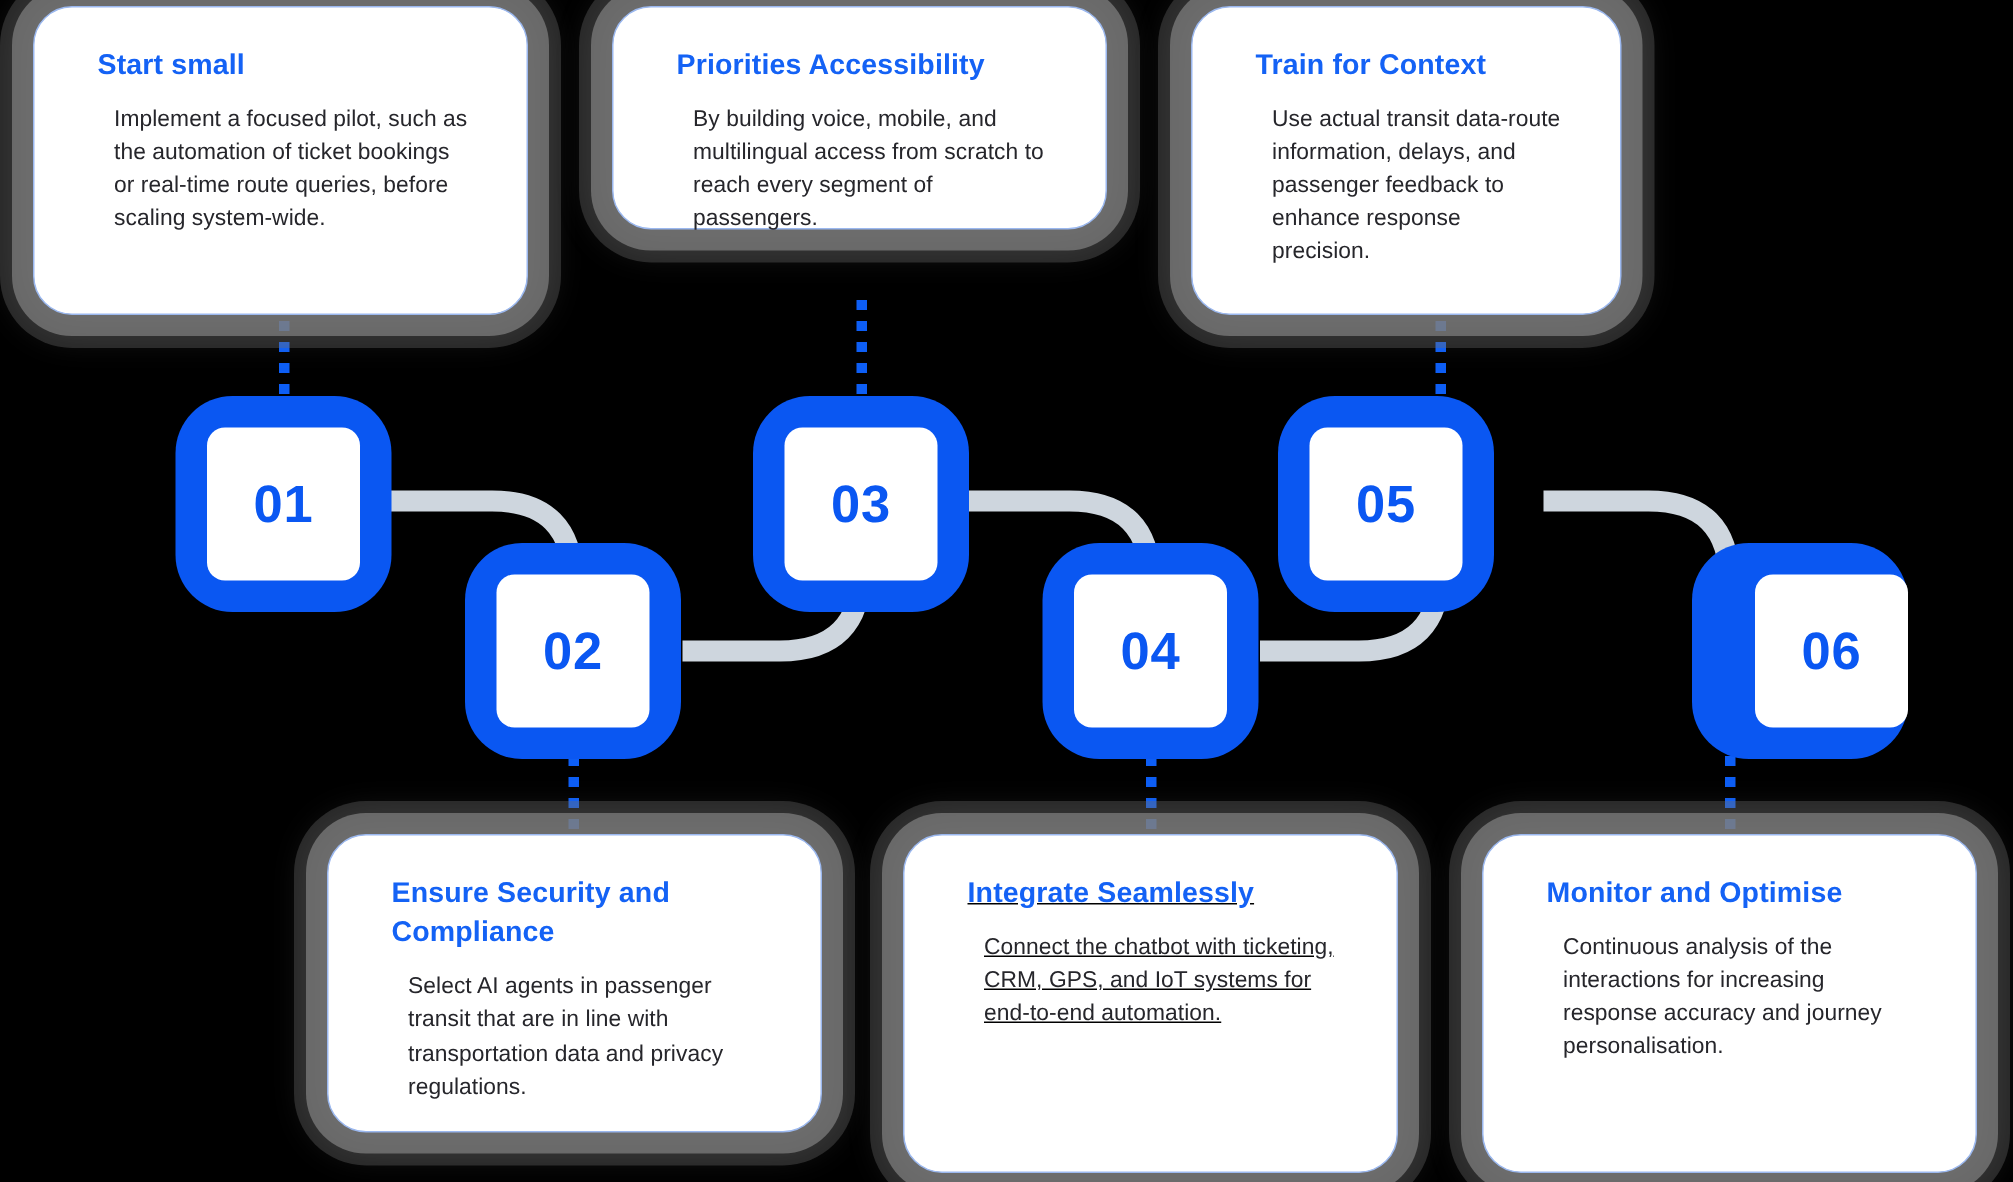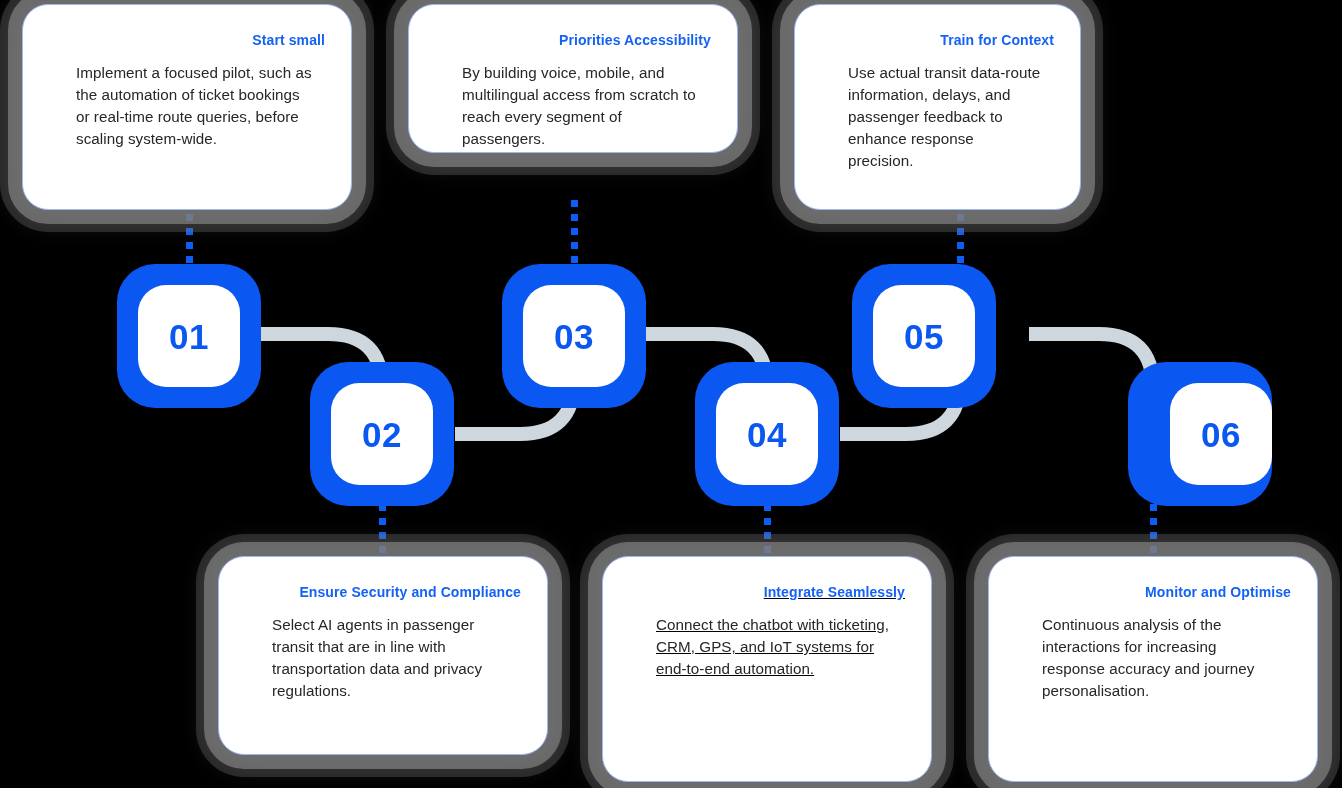--- a/index.html
+++ b/index.html
@@ -19,26 +19,25 @@
     border:1px solid #9bb8ef;
     border-radius:26px;
     box-sizing:border-box;
     padding:26px 26px 22px 42px;
     box-shadow:0 0 0 14px rgba(128,128,128,0.72),
                0 0 0 22px rgba(110,110,110,0.35),
                0 0 26px 10px rgba(150,150,150,0.30);
   }
   .card h3{
     margin:0 0 12px 0;
-    font-size:14px;
+    font-size:19px;
     line-height:1.38;
     font-weight:bold;
     color:#1462f5;
     letter-spacing:.1px;
-    text-align:right;
   }
   .card p{
     margin:11px;
     font-size:15.2px;
     line-height:1.45;
     color:#26262b;
     letter-spacing:.05px;
   }
 
   .card-tl{left:22px;  top:4px;   width:330px; height:206px;}
@@ -52,21 +51,21 @@
   .badge{
     position:absolute;
     width:144px;height:144px;
     background:#0a57f2;
     border-radius:38px;
     display:flex;align-items:center;justify-content:center;
   }
   .badge .inner{
     width:102px;height:102px;
     background:#ffffff;
-    border-radius:28px;
+    border-radius:12px;
     display:flex;align-items:center;justify-content:center;
   }
   .badge .num{
     font-size:35px;
     font-weight:bold;
     color:#0a57f2;
     letter-spacing:.5px;
     line-height:1;
   }
   .b01{left:117px; top:264px;}

